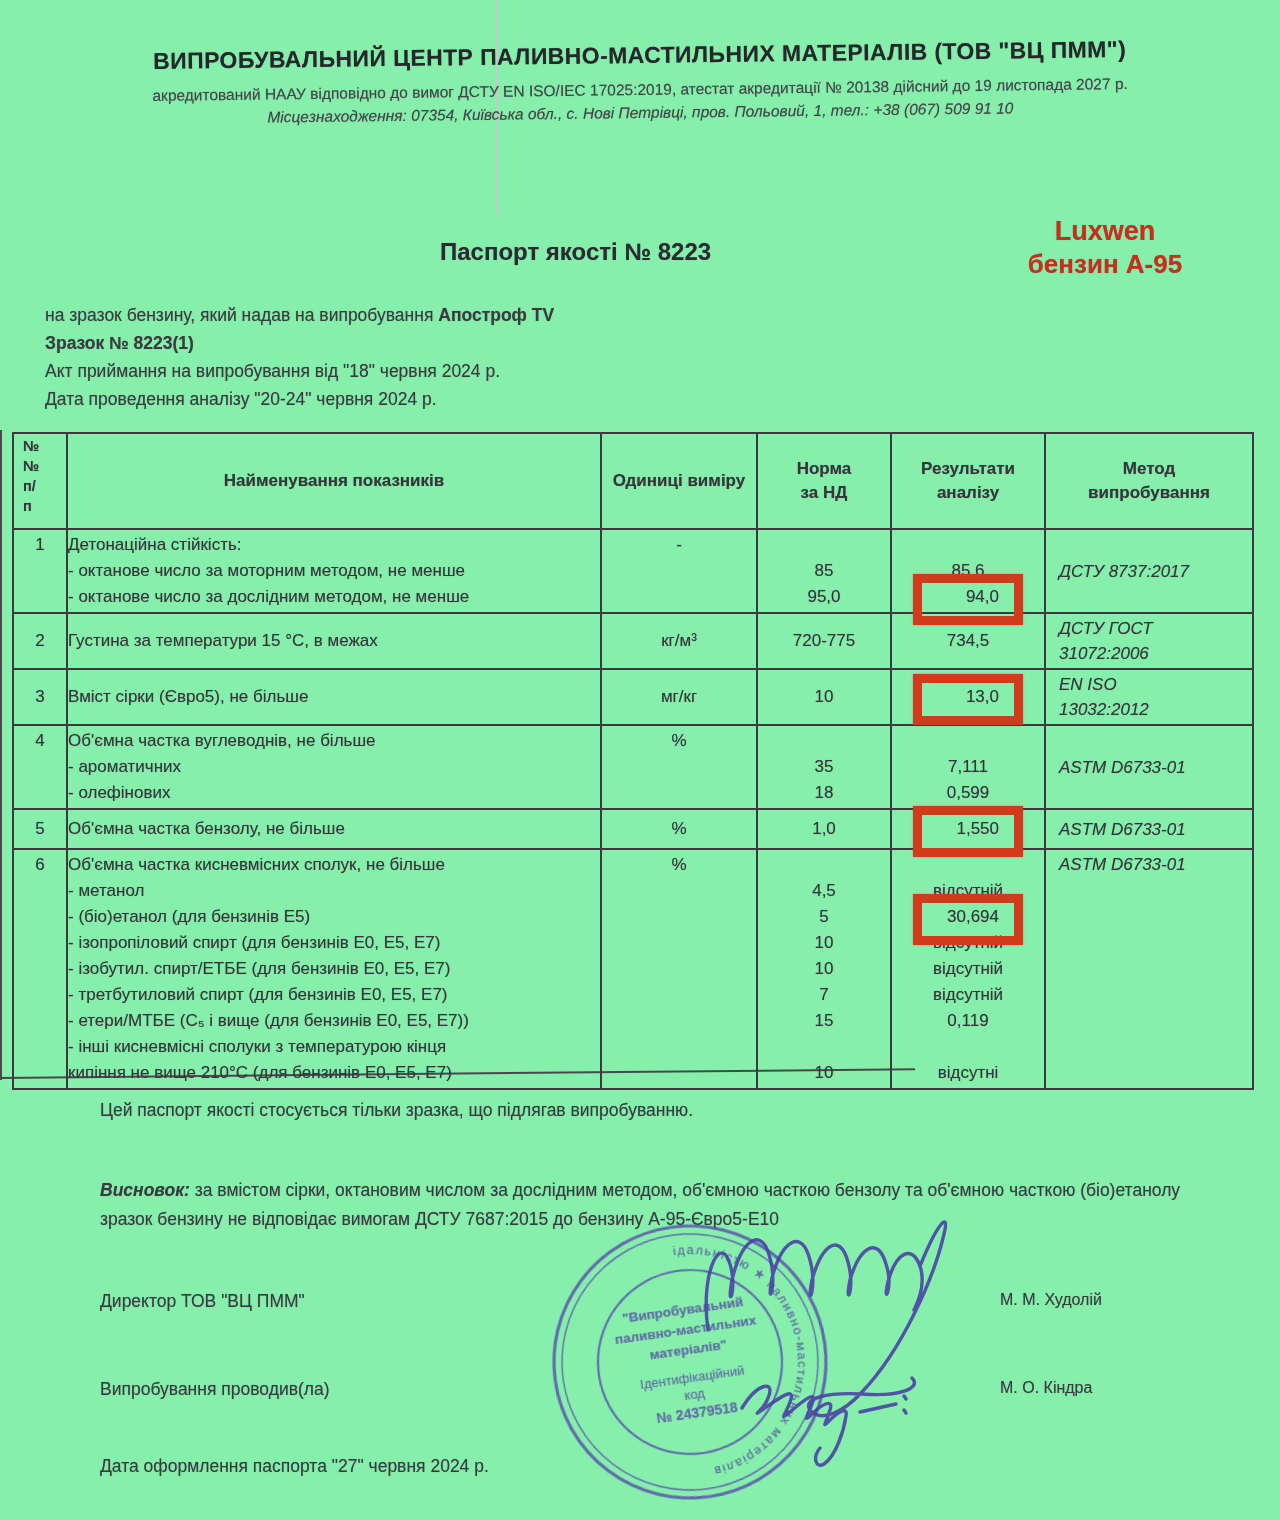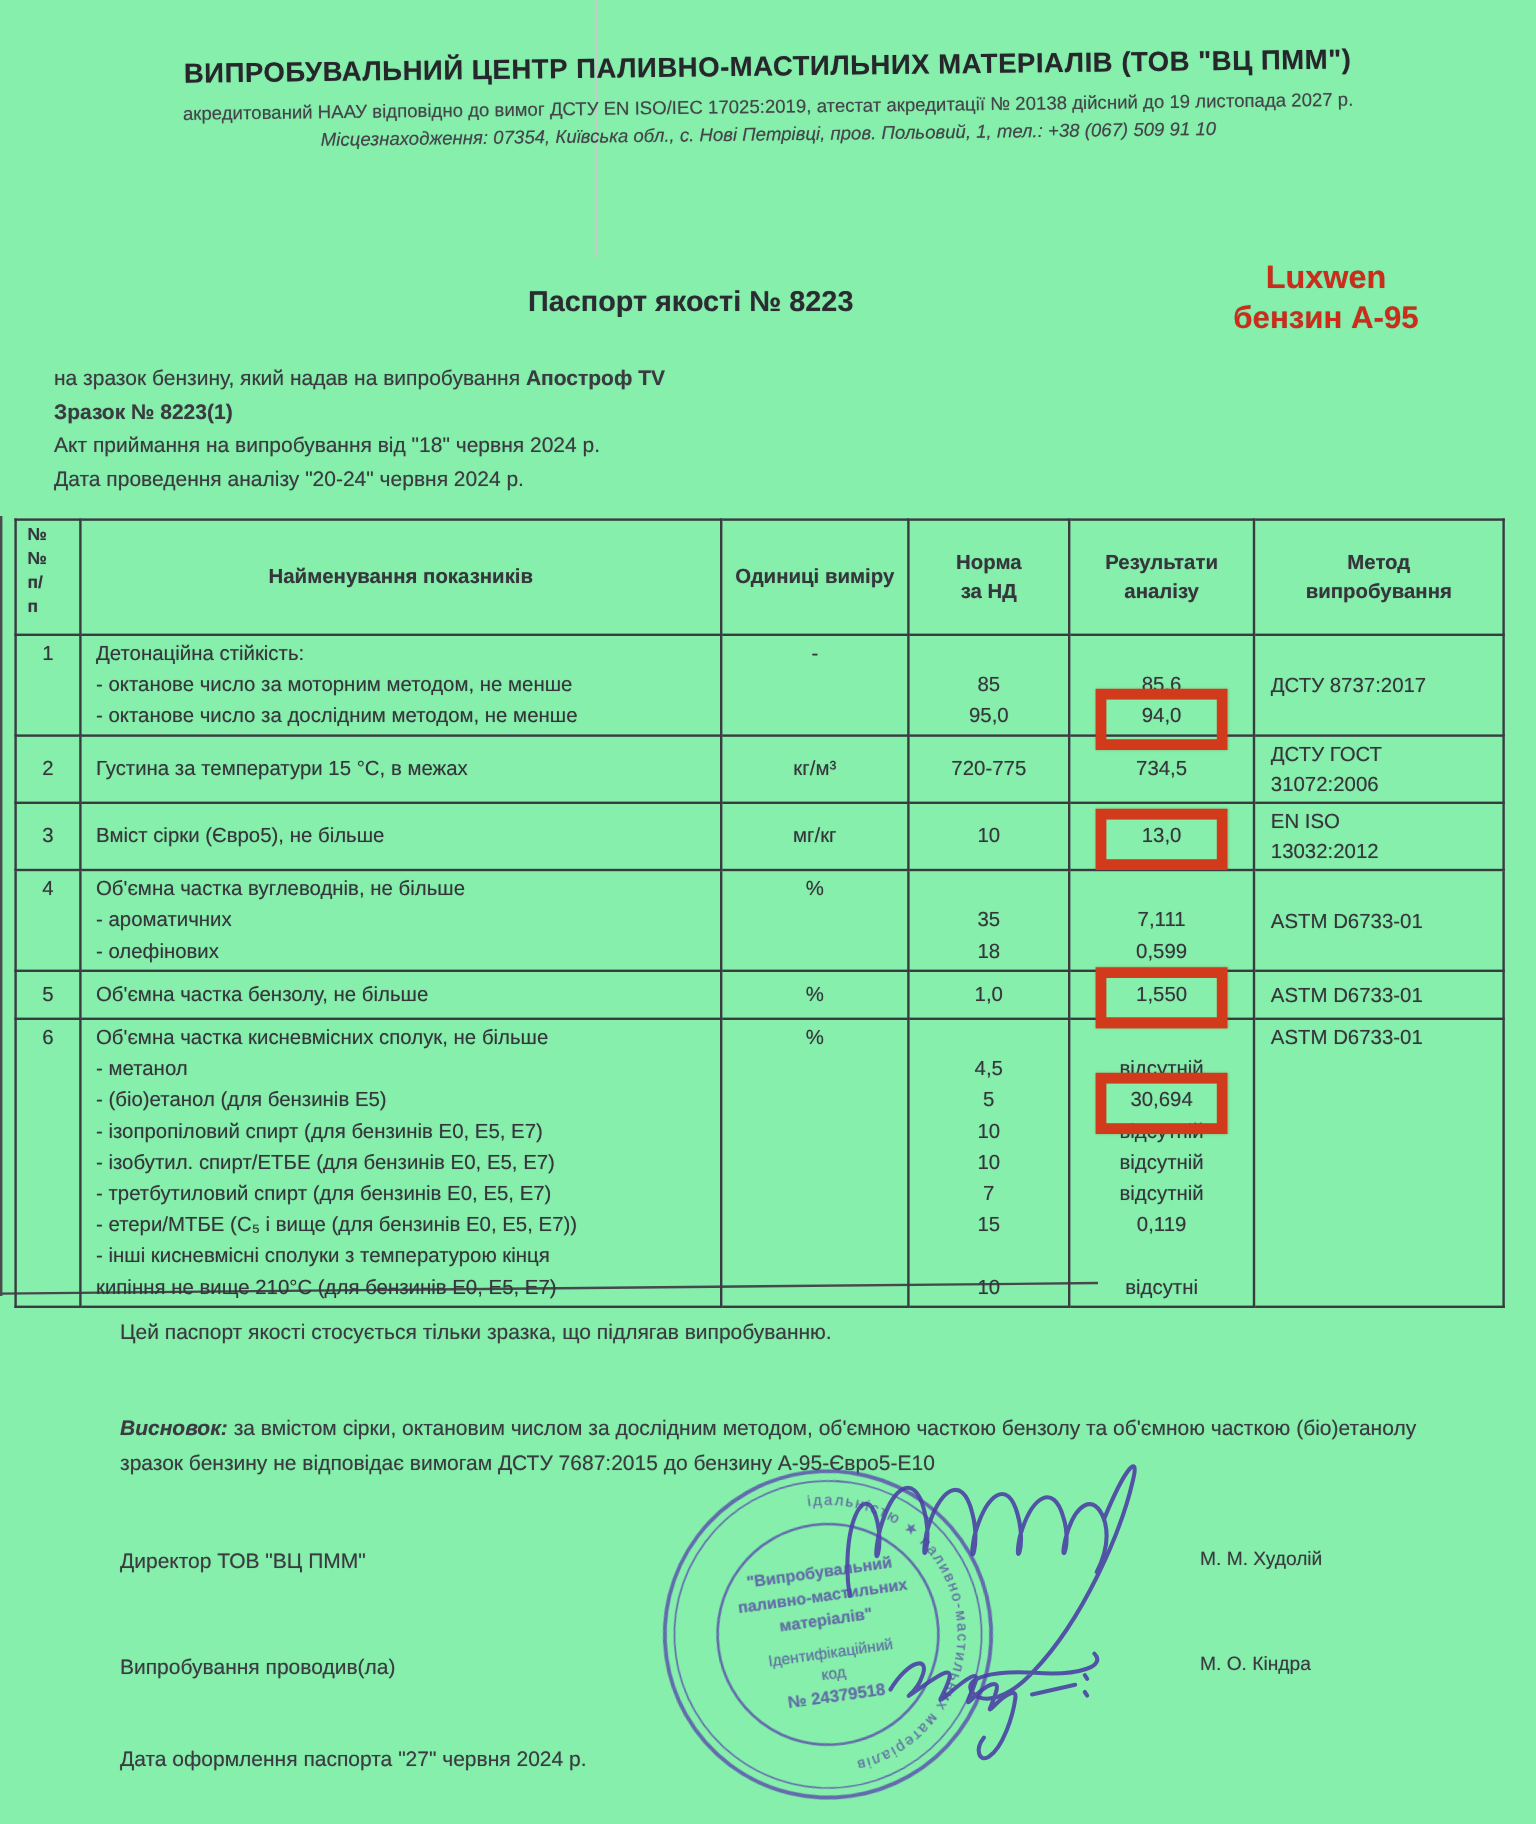--- a/index.html
+++ b/index.html
@@ -43,30 +43,30 @@
   .col-unit{width:154px;}
   .col-norm{width:132px;}
   .col-result{width:152px;}
   .col-method{width:206px;}
   th.col-num{vertical-align:top;text-align:left;}
   th.col-num .hline{height:20px;line-height:20px;font-size:14.5px;padding-left:9px;}
   .hline{height:24px;line-height:24px;}
   .tline{height:26px;line-height:26px;white-space:nowrap;}
   td.col-num{vertical-align:top;text-align:center;}
   td.col-name{text-align:left;}
-  td.col-name .tline{padding-left:12px;}
+  td.col-name .tline{}
   td.col-unit,td.col-norm,td.col-result{text-align:center;}
   td.col-method{text-align:left;}
-  td.col-method .tline{padding-left:13px;white-space:normal;line-height:25px;height:auto;min-height:25px;}
+  td.col-method .tline{padding-left:13px;white-space:normal;line-height:25px;height:auto;min-height:25px;font-style:italic;}
   tr.valign-top td{vertical-align:top;}
   tr.valign-middle td{vertical-align:middle;}
   td.valign-top{vertical-align:top !important;}
   td.valign-middle{vertical-align:middle !important;}
   
-  .boxed{position:relative;display:inline-block;min-width:62px;}
+  .boxed{position:relative;display:inline-block;min-width:62px;text-align:right;}
   .boxed::after{content:"";position:absolute;left:-24px;right:-24px;top:-10px;bottom:-15px;
     border:9px solid #d13a1b;z-index:6;box-shadow:0 0 2px rgba(170,40,10,.35);}
   
   .footnote{position:absolute;left:100px;top:1100px;font-size:17.5px;color:#3a3b40;}
   .conclusion{position:absolute;left:100px;top:1176px;width:1090px;font-size:17.5px;
     line-height:29px;color:#3a3b40;}
   .concl-label{font-weight:bold;font-style:italic;}
   .sig-label{position:absolute;left:100px;font-size:17.5px;color:#3a3b40;}
   .sig-name{position:absolute;left:1000px;font-size:16px;color:#3a3b40;}
   .y-dir{top:1291px;} .y-an{top:1379px;}

